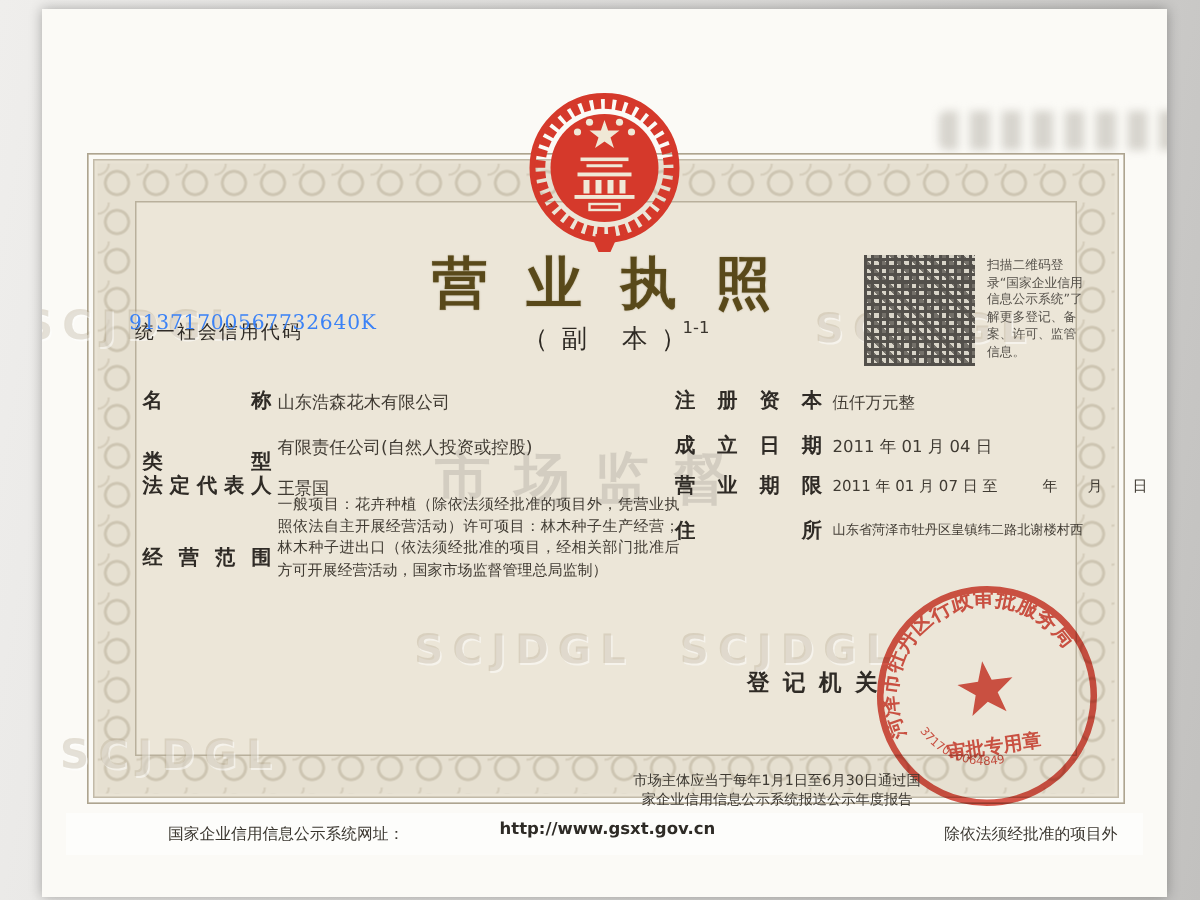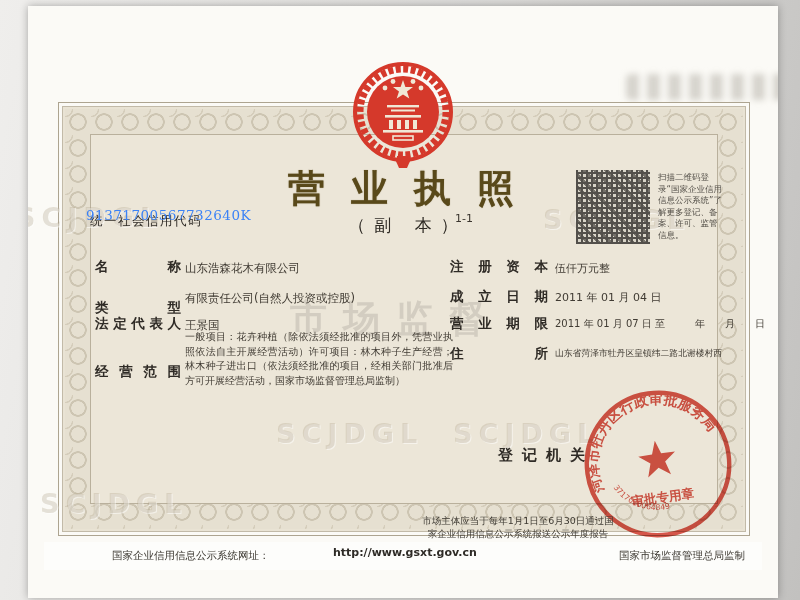--- a/index.html
+++ b/index.html
@@ -170,16 +170,16 @@
     </svg>
 
     <div class="notice">
       <div>市场主体应当于每年1月1日至6月30日通过国</div>
       <div>家企业信用信息公示系统报送公示年度报告</div>
     </div>
 
     <div class="footer-strip"></div>
     <div class="footer-web-label">国家企业信用信息公示系统网址：</div>
     <div class="footer-url">http://www.gsxt.gov.cn</div>
-    <div class="footer-issuer">国家市场监督管理总局监制</div>
+    <div class="footer-issuer">除依法须经批准的项目外</div>
 
   </div>
 </div>
 
 </body></html>

